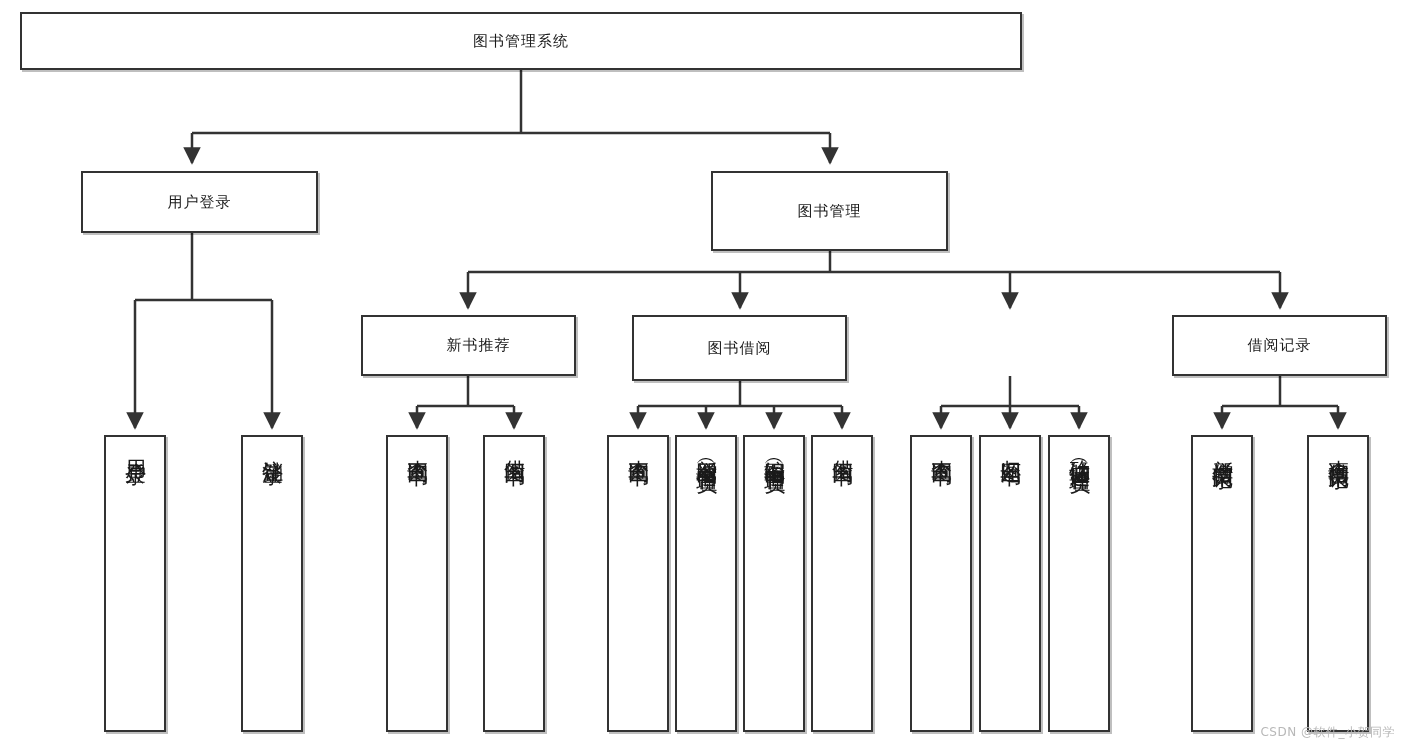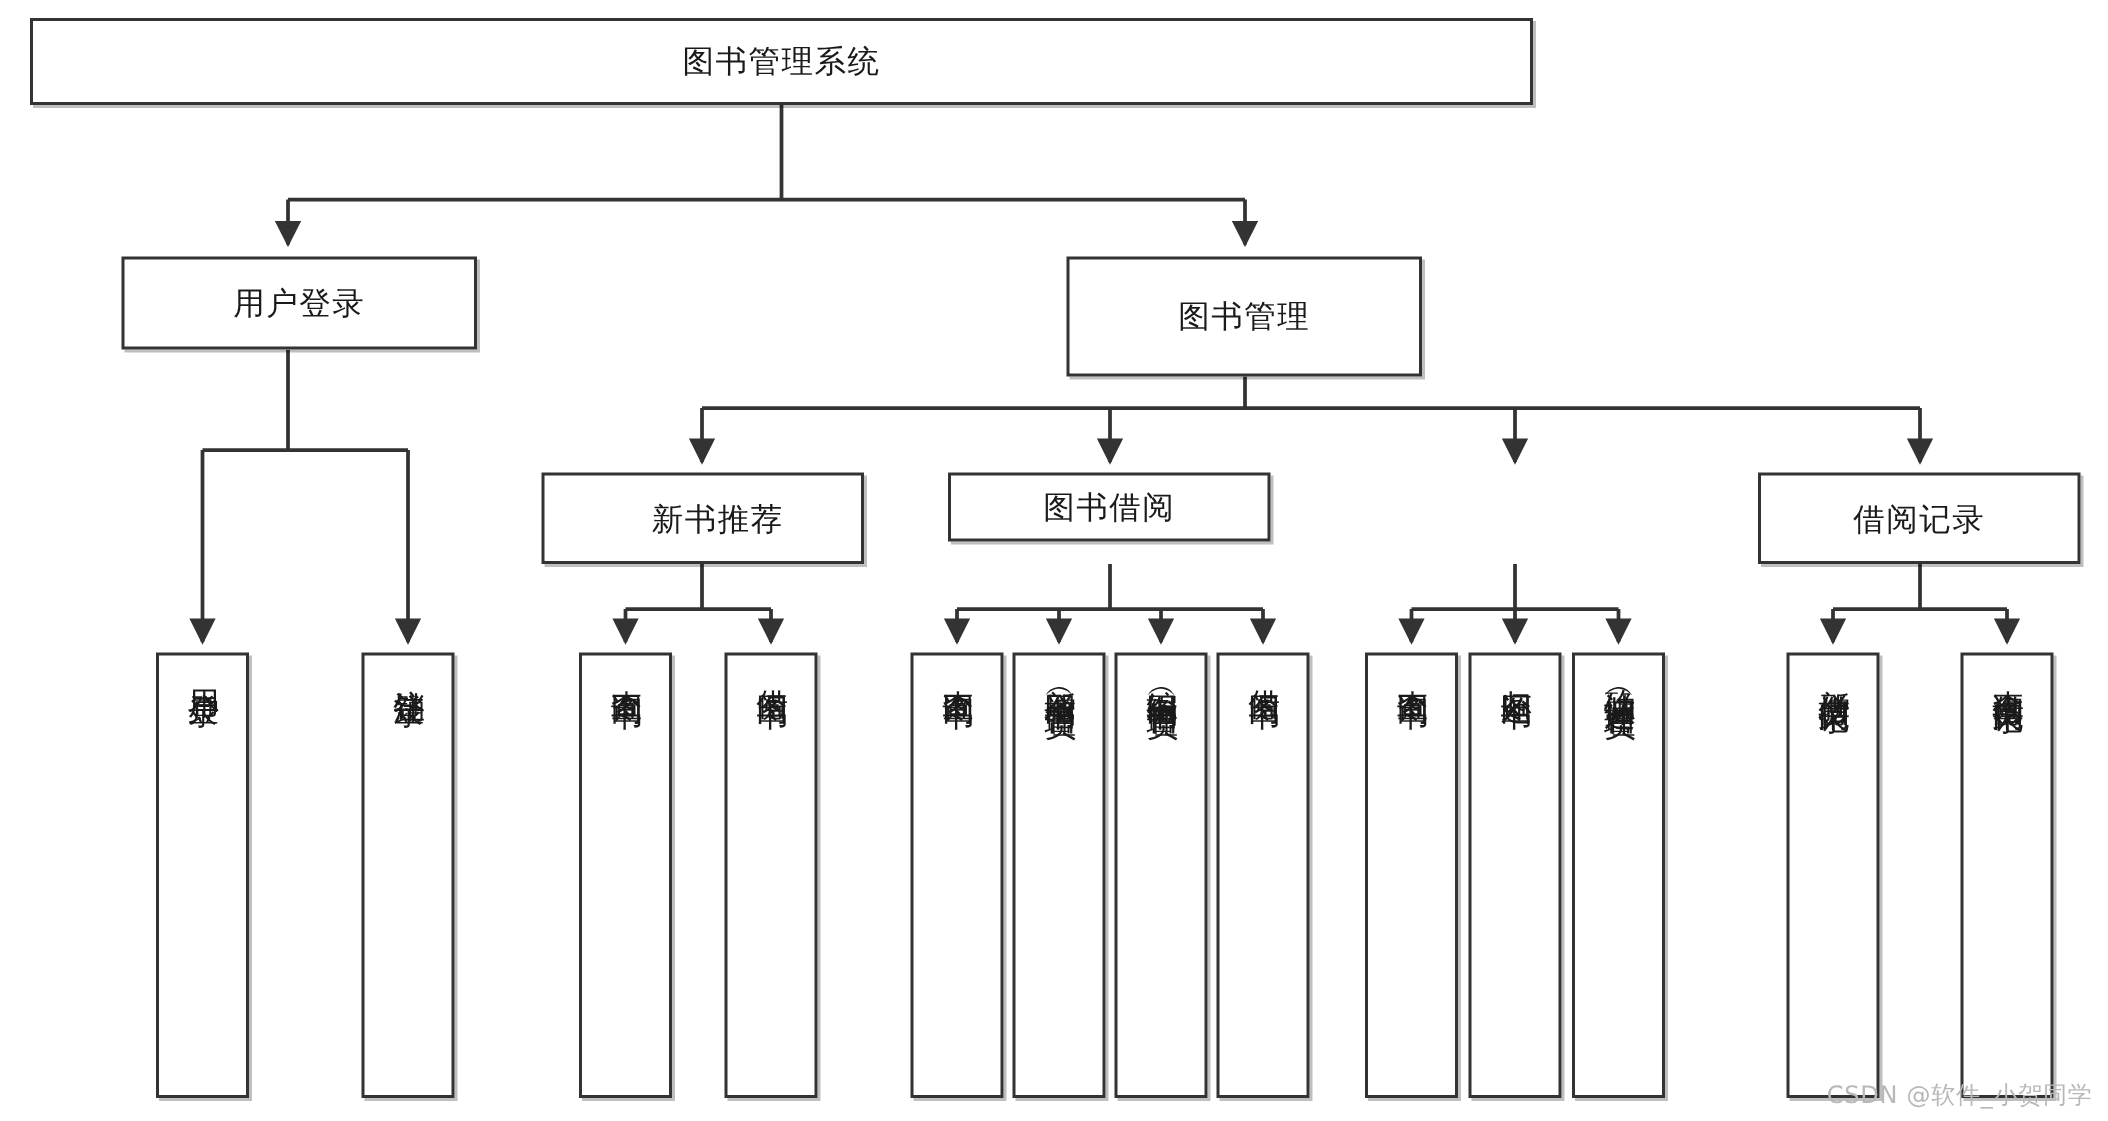--- a/index.html
+++ b/index.html
@@ -28,42 +28,42 @@
     box-sizing: border-box;
     border: 2px solid #333333;
     background: #ffffff;
     box-shadow: 2px 2px 0 rgba(0,0,0,0.25);
     display: flex;
     align-items: center;
     justify-content: center;
     color: #1a1a1a;
   }
   .node.horiz {
-    font-size: 21px;
+    font-size: 15px;
     letter-spacing: 1px;
   }
   .node.vert {
     align-items: flex-start;
     justify-content: center;
     padding-top: 6px;
   }
   .node.vert .vtext {
     writing-mode: vertical-rl;
     text-orientation: upright;
     font-size: 21px;
     line-height: 1.12;
     letter-spacing: 2px;
     white-space: nowrap;
     text-align: left;
   }
   .watermark {
     position: absolute;
     right: 10px;
     bottom: 6px;
-    font-size: 16px;
+    font-size: 12px;
     color: #b8b8b8;
     letter-spacing: 0.5px;
     white-space: nowrap;
   }
 </style>
 </head>
 <body>
 
 <div id="canvas">
 
@@ -124,21 +124,21 @@
   <div class="node horiz" style="left:81px; top:171px; width:237px; height:62px;">
     <span>用户登录</span>
   </div>
   <div class="node horiz" style="left:711px; top:171px; width:237px; height:80px;">
     <span>图书管理</span>
   </div>
 
   <div class="node horiz" style="left:361px; top:315px; width:215px; height:61px;padding-left:20px;">
     <span>新书推荐</span>
   </div>
-  <div class="node horiz" style="left:632px; top:315px; width:215px; height:46px;">
+  <div class="node horiz" style="left:632px; top:315px; width:215px; height:66px;">
     <span>图书借阅</span>
   </div>
   <div class="node horiz" style="left:1172px; top:315px; width:215px; height:61px;">
     <span>借阅记录</span>
   </div>
 
   <div class="node vert" style="left:104px; top:435px; width:62px; height:297px;">
     <span class="vtext">用户登录</span>
   </div>
   <div class="node vert" style="left:241px; top:435px; width:62px; height:297px;">

